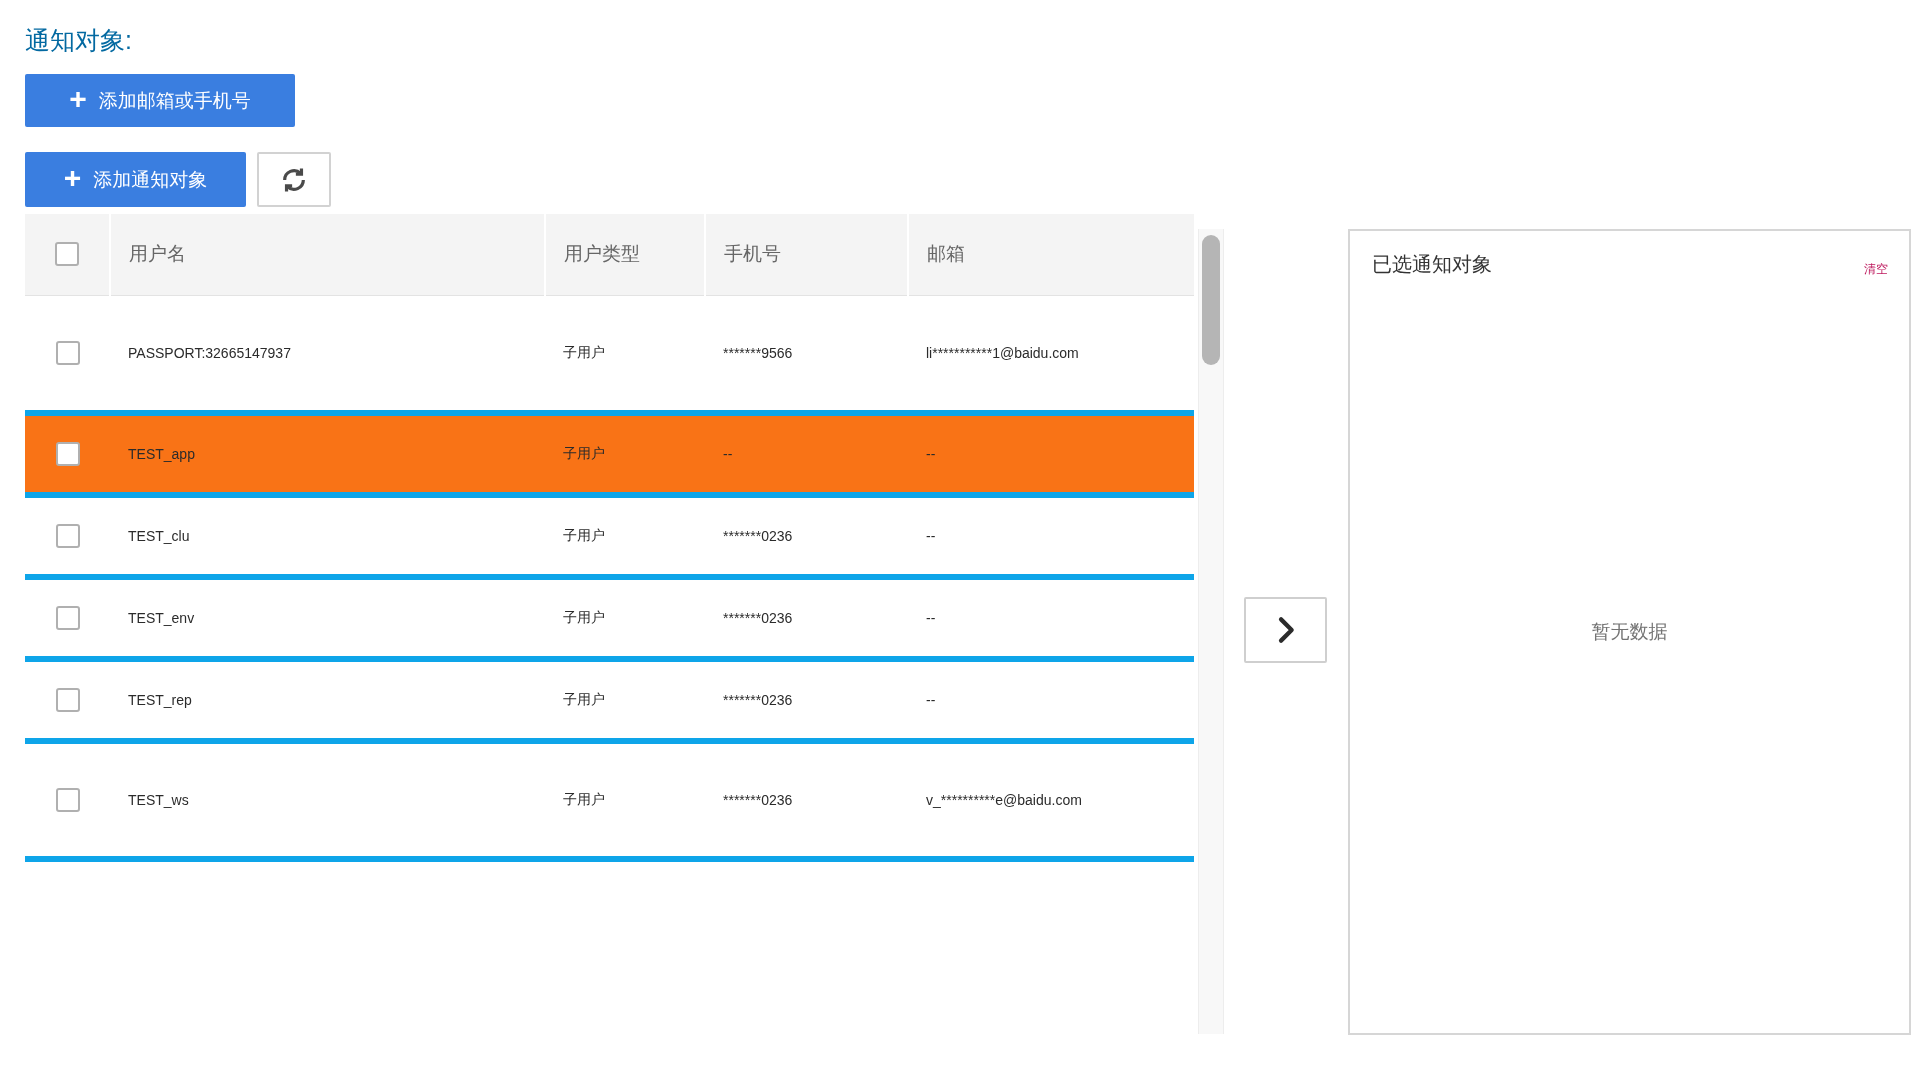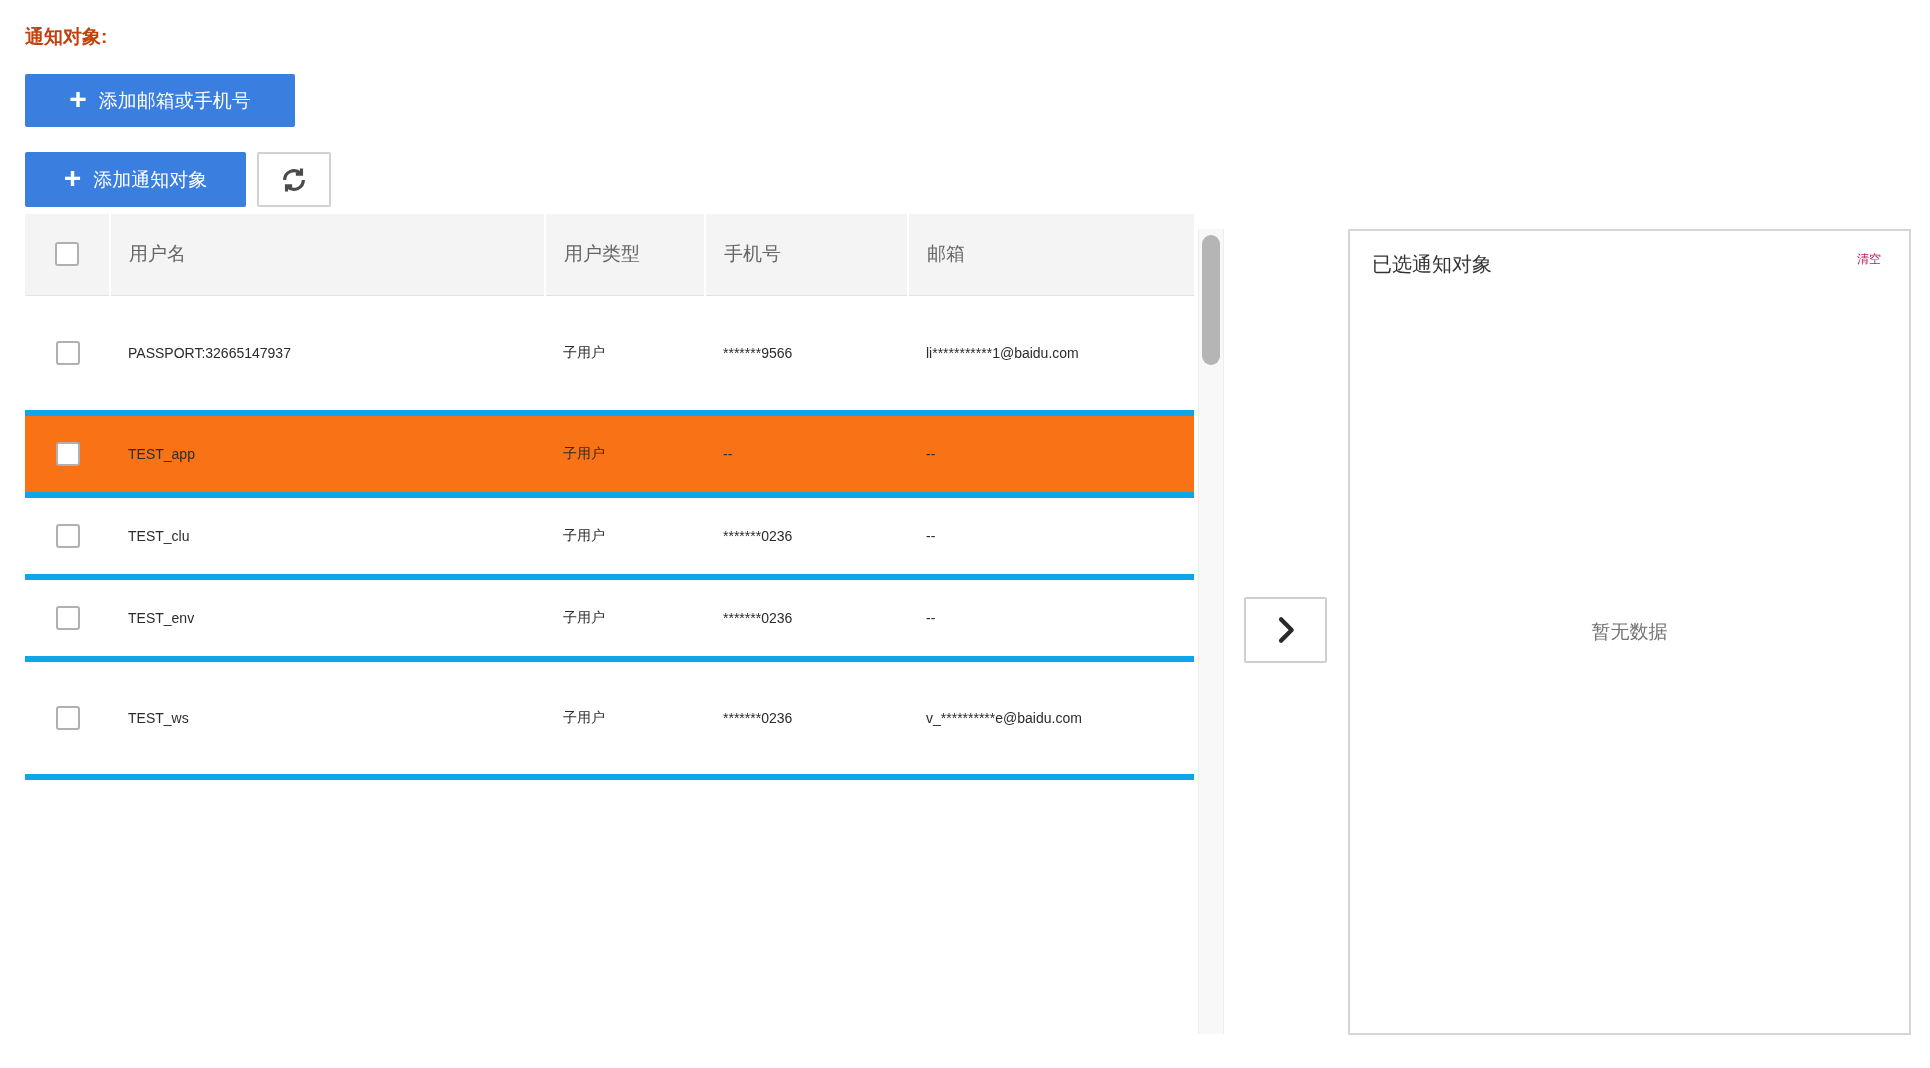--- a/index.html
+++ b/index.html
@@ -5,21 +5,21 @@
   html,body{margin:0;padding:0;}
   body{
     width:1930px;height:1068px;position:relative;overflow:hidden;
     background:#ffffff;
     font-family:"Liberation Sans","DejaVu Sans",sans-serif;
     color:#2b2b2b;
   }
   .abs{position:absolute;}
 
   
-  .field-label{left:25px;top:24px;font-size:19px;color:#c2410c;font-weight:bold;}
+  .field-label{left:25px;top:24px;font-size:25px;color:#0369a1;}
 
   
   .btn-blue{
     display:flex;align-items:center;justify-content:center;gap:12px;
     background:#3a7ee0;color:#fff;border:none;cursor:pointer;
     font-size:19px;font-family:inherit;border-radius:2px;padding:0 14px;box-sizing:border-box;
   }
   .btn-blue .plus{font-size:30px;font-weight:bold;line-height:1;position:relative;top:-2px;}
   .btn-add-email{left:25px;top:74px;width:270px;height:53px;}
   .btn-add-notify{left:25px;top:152px;width:221px;height:55px;}
@@ -68,22 +68,22 @@
     border:2px solid #cfcfcf;border-radius:2px;cursor:pointer;
     display:flex;align-items:center;justify-content:center;padding:0;box-sizing:border-box;
   }
 
   
   .panel{
     left:1348px;top:229px;width:563px;height:806px;
     border:2px solid #d6d6d6;box-sizing:border-box;background:#fff;
   }
   .panel-header{
-    display:flex;justify-content:space-between;align-items:flex-start;
-    padding:20px 28px 0 22px;
+    display:flex;justify-content:space-between;align-items:flex-end;
+    padding:20px 21px 0 22px;
   }
   .panel-title{font-size:20px;color:#333;}
   .clear-link{font-size:12px;color:#be185d;text-decoration:none;cursor:pointer;}
   .panel-empty{
     position:absolute;left:0;right:0;top:50%;transform:translateY(-50%);
     text-align:center;font-size:19px;color:#737373;
   }
 </style>
 </head>
 <body>
@@ -153,20 +153,27 @@
             <td>*******0236</td>
             <td class="email">--</td>
           </tr>
           <tr>
             <td class="col-check"><span class="checkbox"></span></td>
             <td>TEST_env</td>
             <td>子用户</td>
             <td>*******0236</td>
             <td class="email">--</td>
           </tr>
+          <tr>
+            <td class="col-check"><span class="checkbox"></span></td>
+            <td>TEST_rep</td>
+            <td>子用户</td>
+            <td>*******0236</td>
+            <td class="email">--</td>
+          </tr>
           <tr class="tall">
             <td class="col-check"><span class="checkbox"></span></td>
             <td>TEST_ws</td>
             <td>子用户</td>
             <td>*******0236</td>
             <td class="email">v_**********e@baidu.com</td>
           </tr>
         </tbody>
     </table>
   </div>

